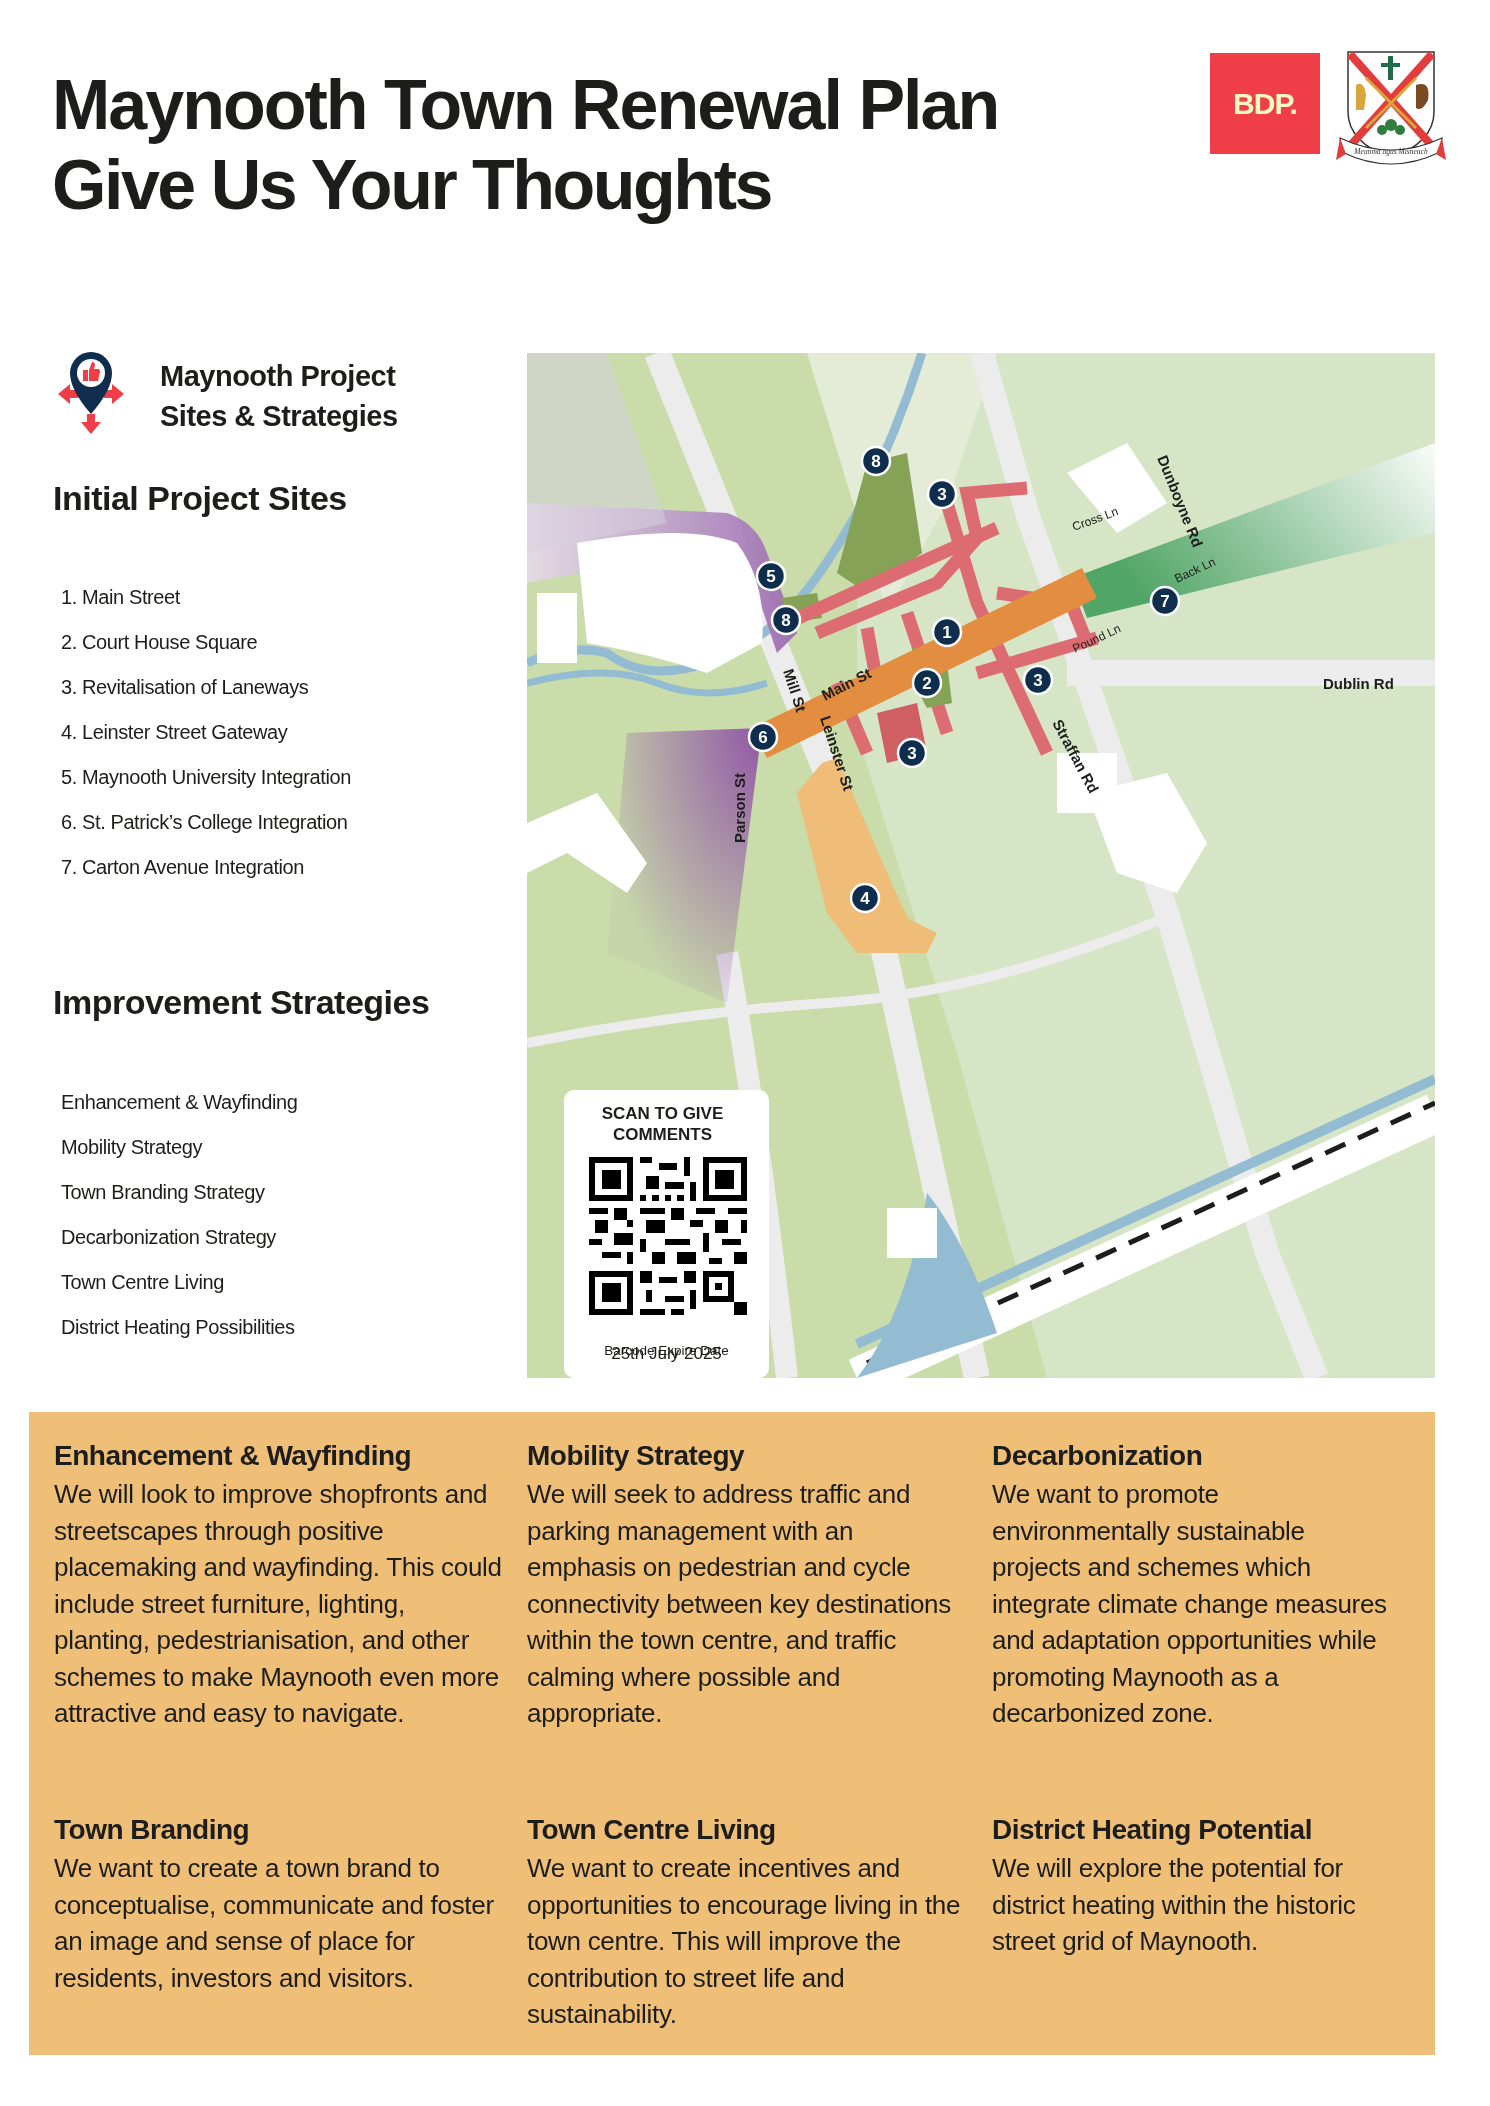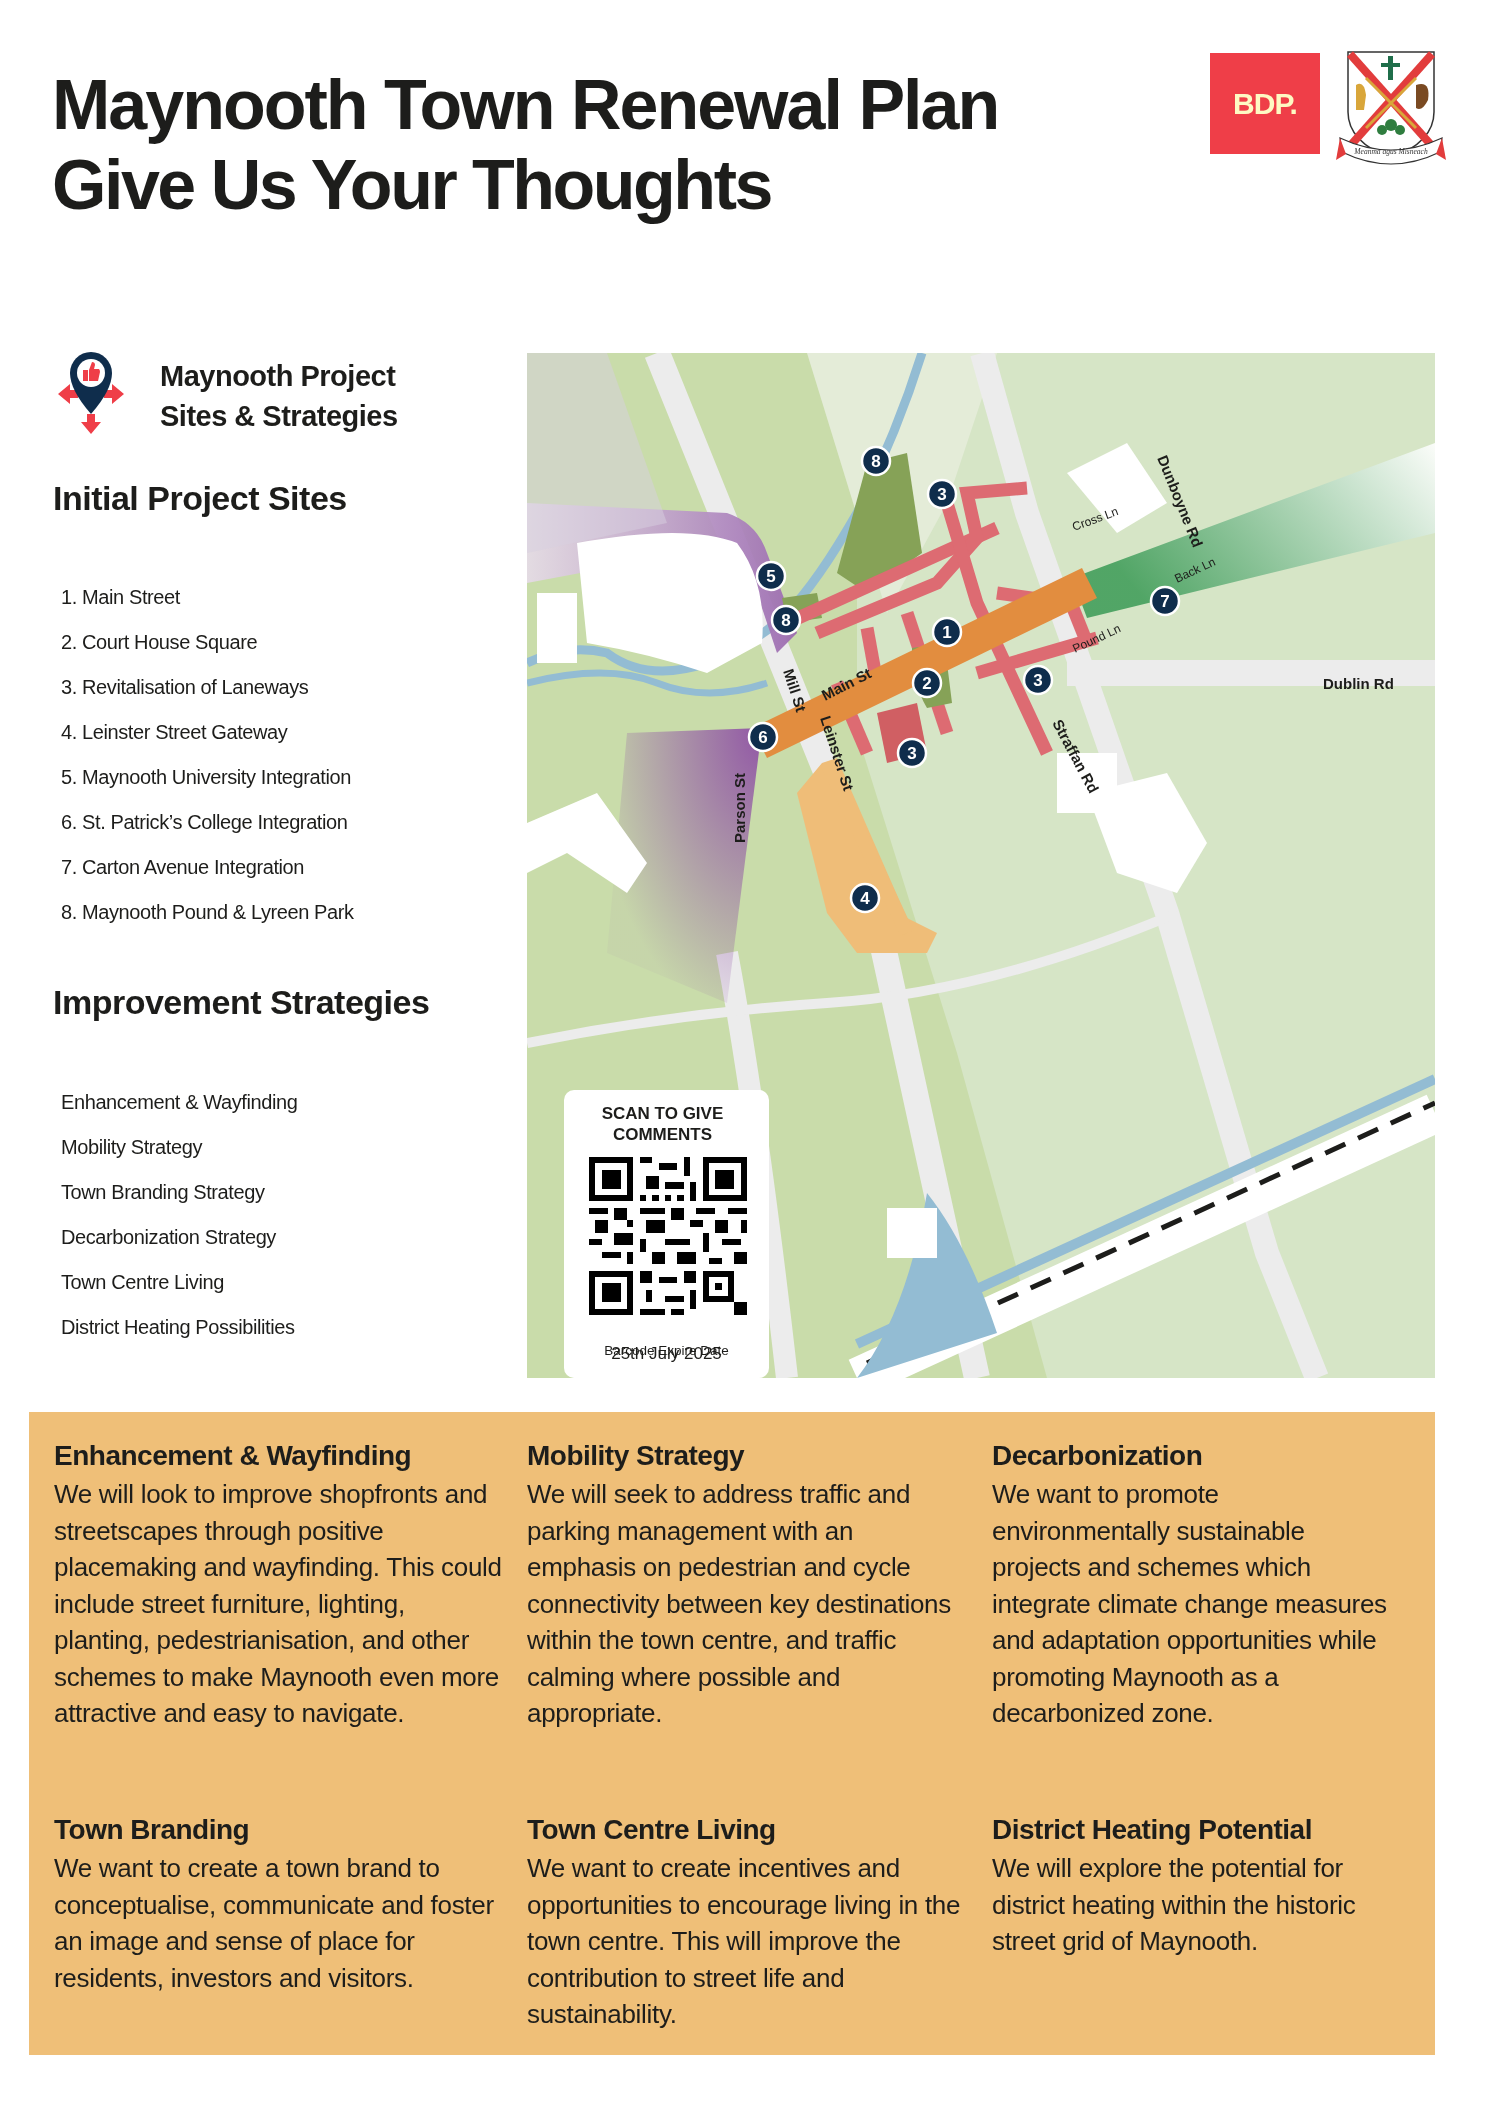--- a/index.html
+++ b/index.html
@@ -81,21 +81,20 @@
 
 <div class="abs h2" style="left:53px; top:478px;">Initial Project Sites</div>
 <ul class="abs list" style="top:567px;">
   <li>1. Main Street</li>
   <li>2. Court House Square</li>
   <li>3. Revitalisation of Laneways</li>
   <li>4. Leinster Street Gateway</li>
   <li>5. Maynooth University Integration</li>
   <li>6. St. Patrick’s College Integration</li>
   <li>7. Carton Avenue Integration</li>
-  <li>8. Maynooth Pound &amp; Lyreen Park</li>
 </ul>
 
 <div class="abs h2" style="left:53px; top:982px;">Improvement Strategies</div>
 <ul class="abs list" style="top:1072px;">
   <li>Enhancement &amp; Wayfinding</li>
   <li>Mobility Strategy</li>
   <li>Town Branding Strategy</li>
   <li>Decarbonization Strategy</li>
   <li>Town Centre Living</li>
   <li>District Heating Possibilities</li>

